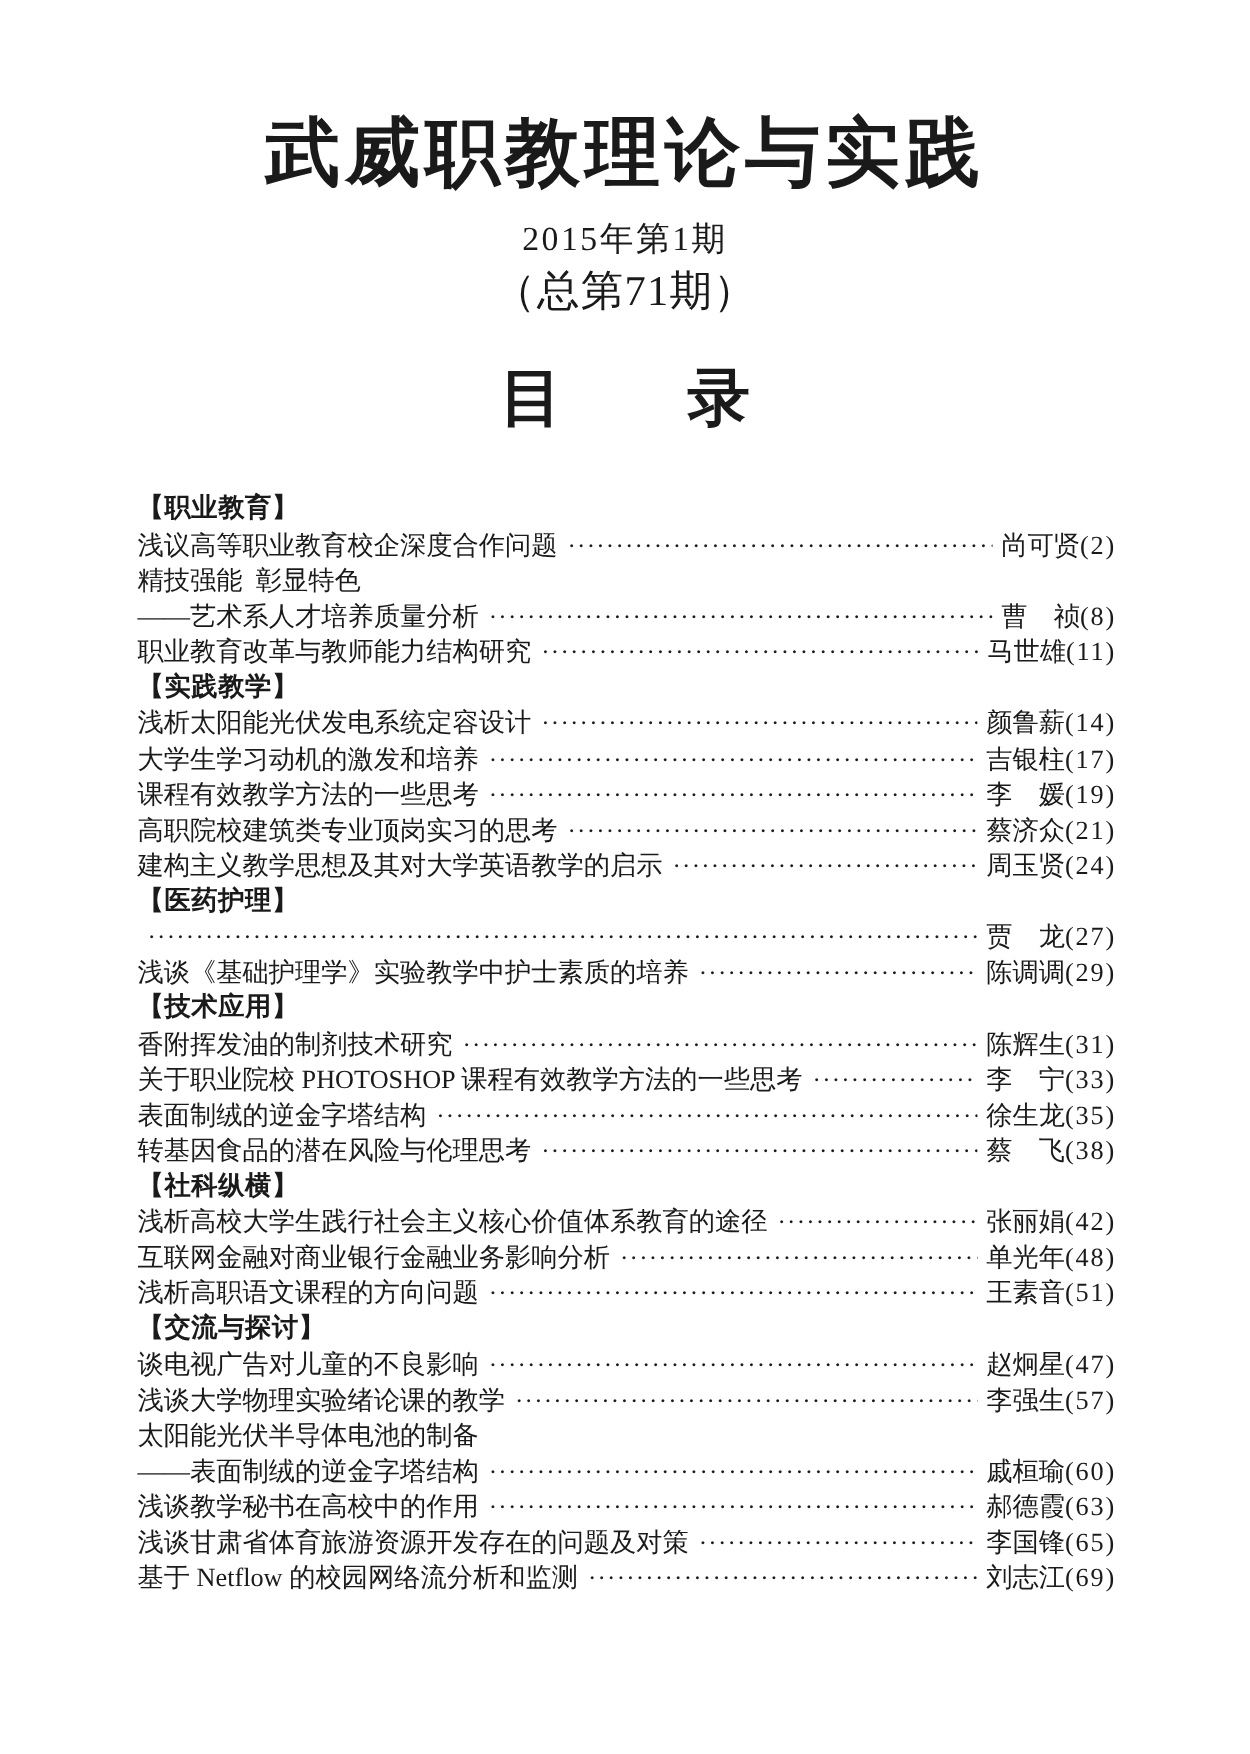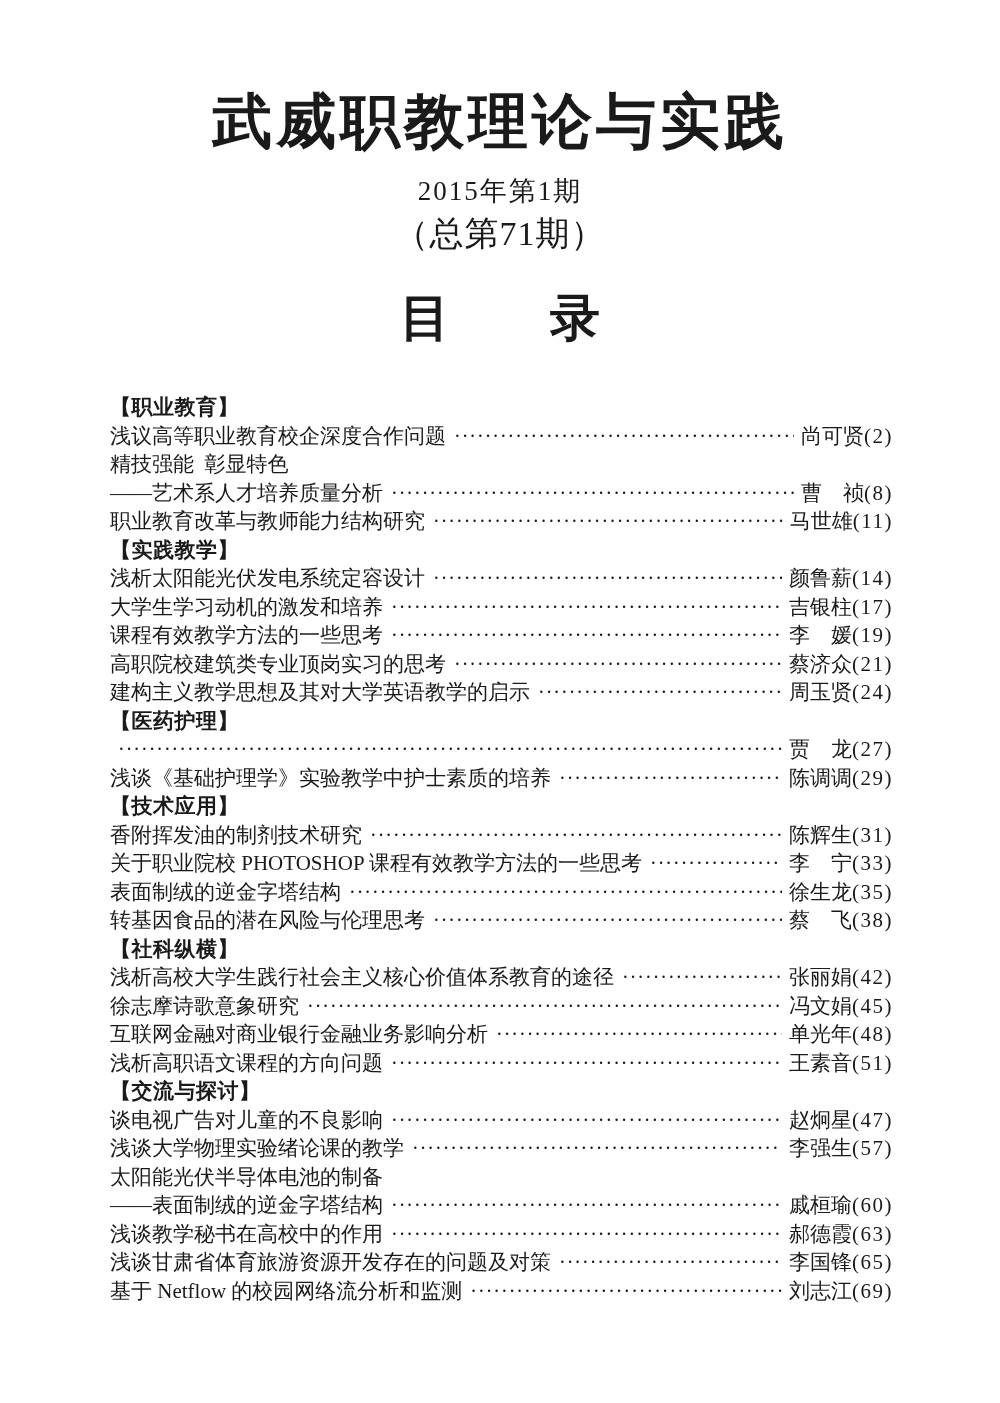--- a/index.html
+++ b/index.html
@@ -197,26 +197,20 @@
     </div>
     <div class="toc-section">
       <div class="sec">【社科纵横】</div>
       <div class="row">
         <span class="t">浅析高校大学生践行社会主义核心价值体系教育的途径</span>
         <span class="dots"></span>
         <span class="author">张丽娟</span>
         <span class="page-no">(42)</span>
       </div>
       <div class="row">
-        <span class="t">徐志摩诗歌意象研究</span>
-        <span class="dots"></span>
-        <span class="author">冯文娟</span>
-        <span class="page-no">(45)</span>
-      </div>
-      <div class="row">
         <span class="t">互联网金融对商业银行金融业务影响分析</span>
         <span class="dots"></span>
         <span class="author">单光年</span>
         <span class="page-no">(48)</span>
       </div>
       <div class="row">
         <span class="t">浅析高职语文课程的方向问题</span>
         <span class="dots"></span>
         <span class="author">王素音</span>
         <span class="page-no">(51)</span>

